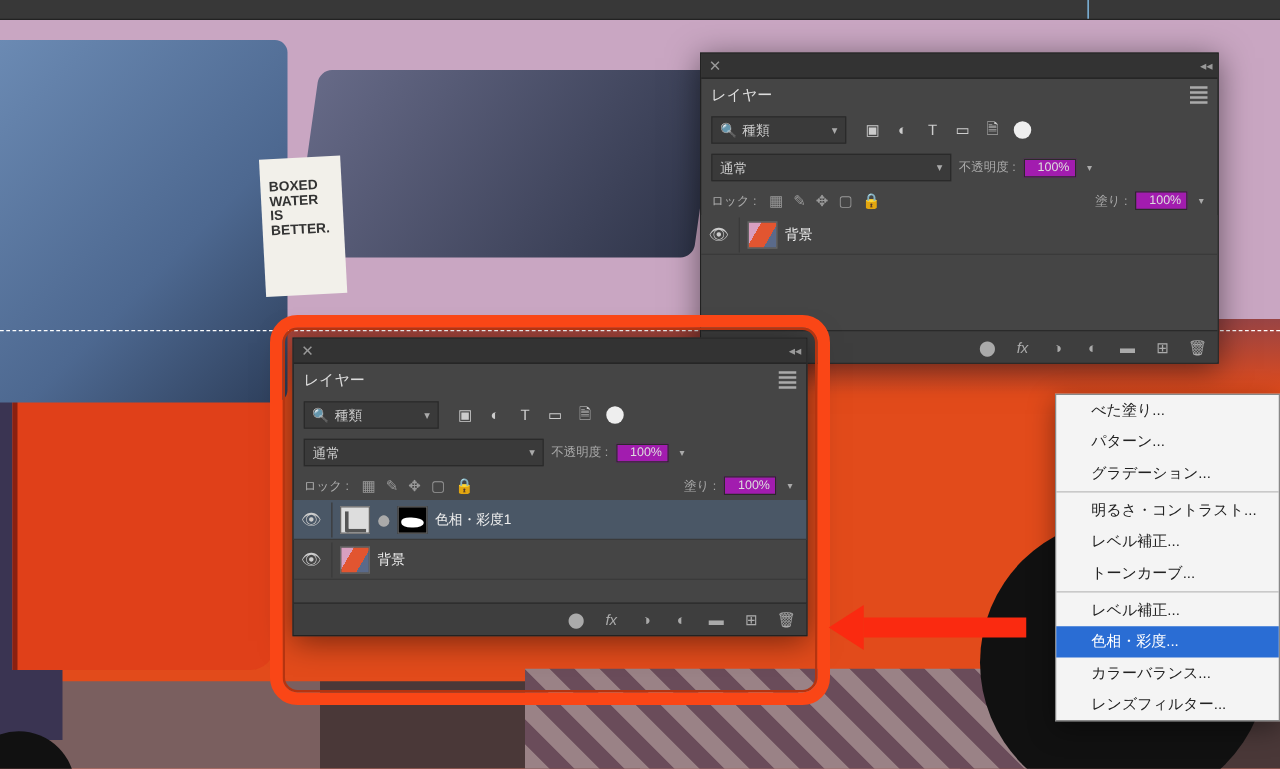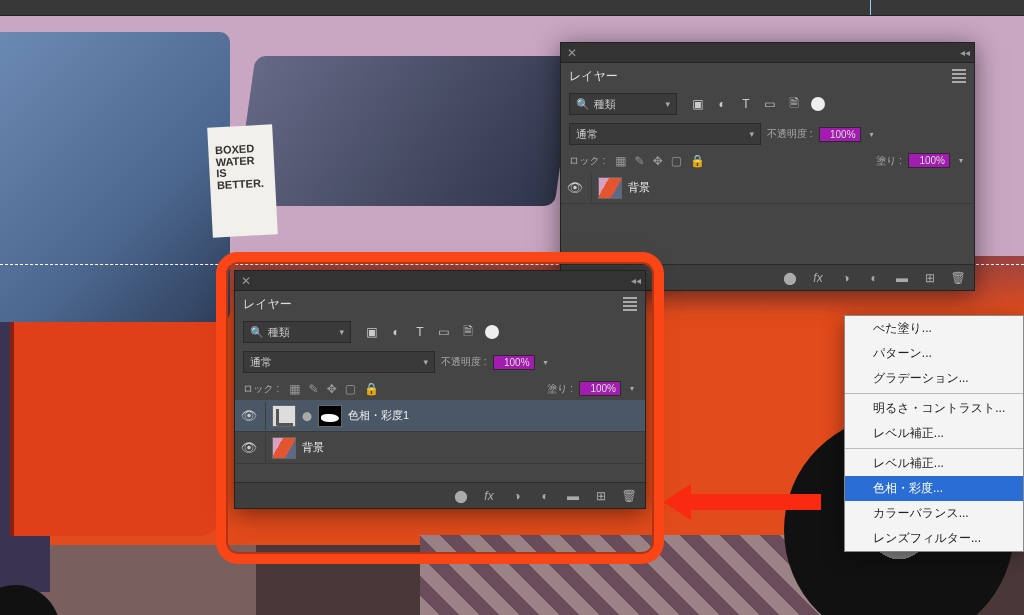--- a/index.html
+++ b/index.html
@@ -375,18 +375,19 @@
   <div class="arrow-shaft"></div>
 </div>
 
 <div class="adj-menu" style="right:0; top:315px;" id="adj-menu">
     <div class="mi">べた塗り...</div>
     <div class="mi">パターン...</div>
     <div class="mi">グラデーション...</div>
     <div class="sep"></div>
     <div class="mi">明るさ・コントラスト...</div>
     <div class="mi">レベル補正...</div>
+    <div class="mi">トーンカーブ...</div>
     <div class="sep"></div>
     <div class="mi">レベル補正...</div>
     <div class="mi sel">色相・彩度...</div>
     <div class="mi">カラーバランス...</div>
     <div class="mi">レンズフィルター...</div>
   </div>
 
 </body></html>

